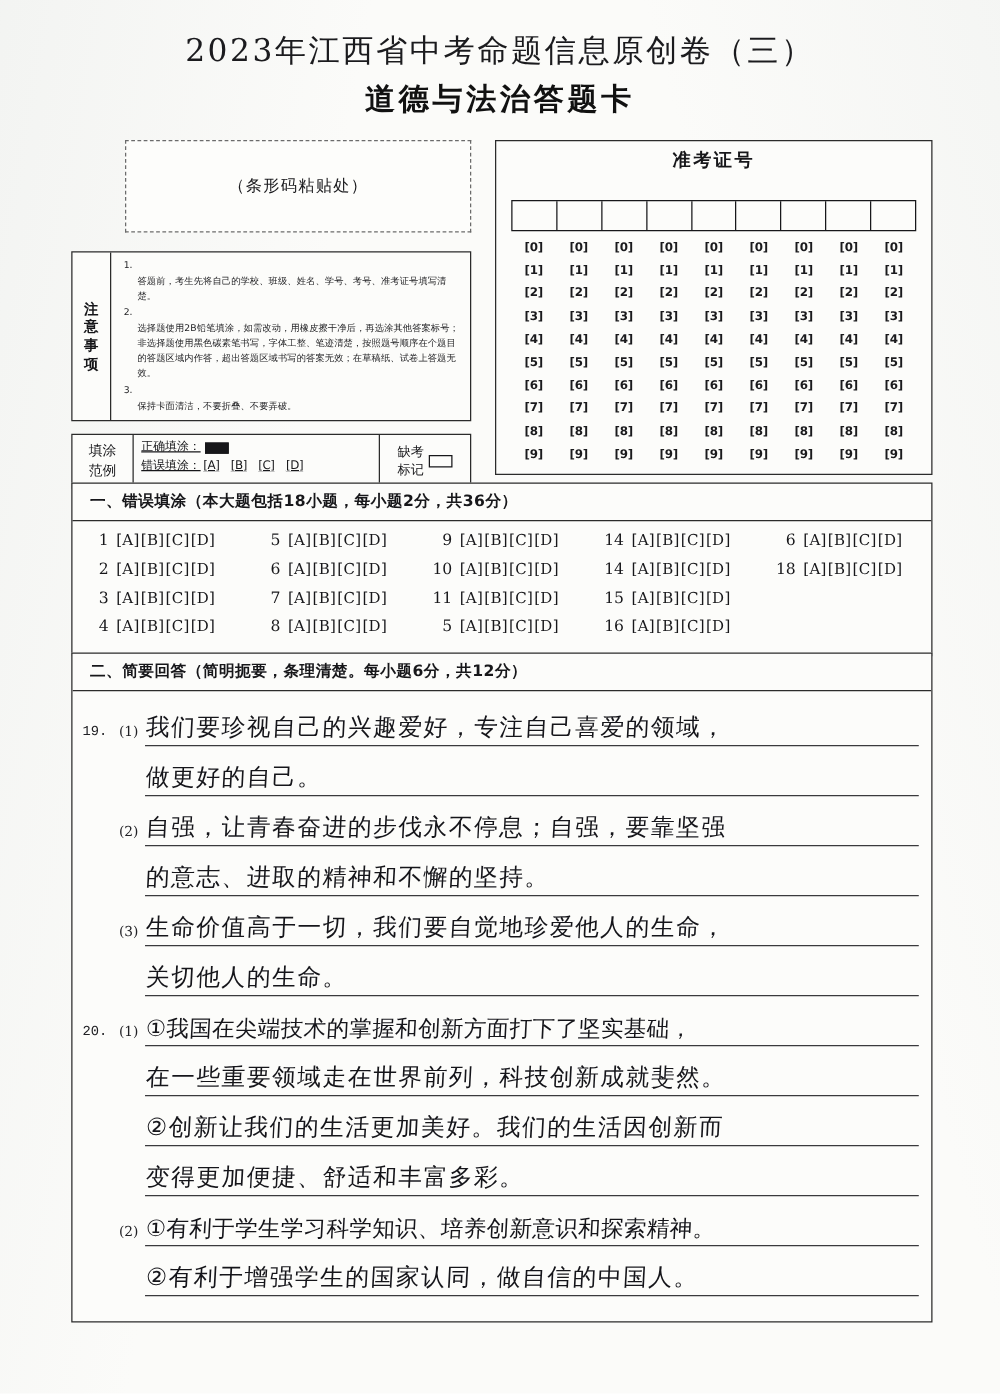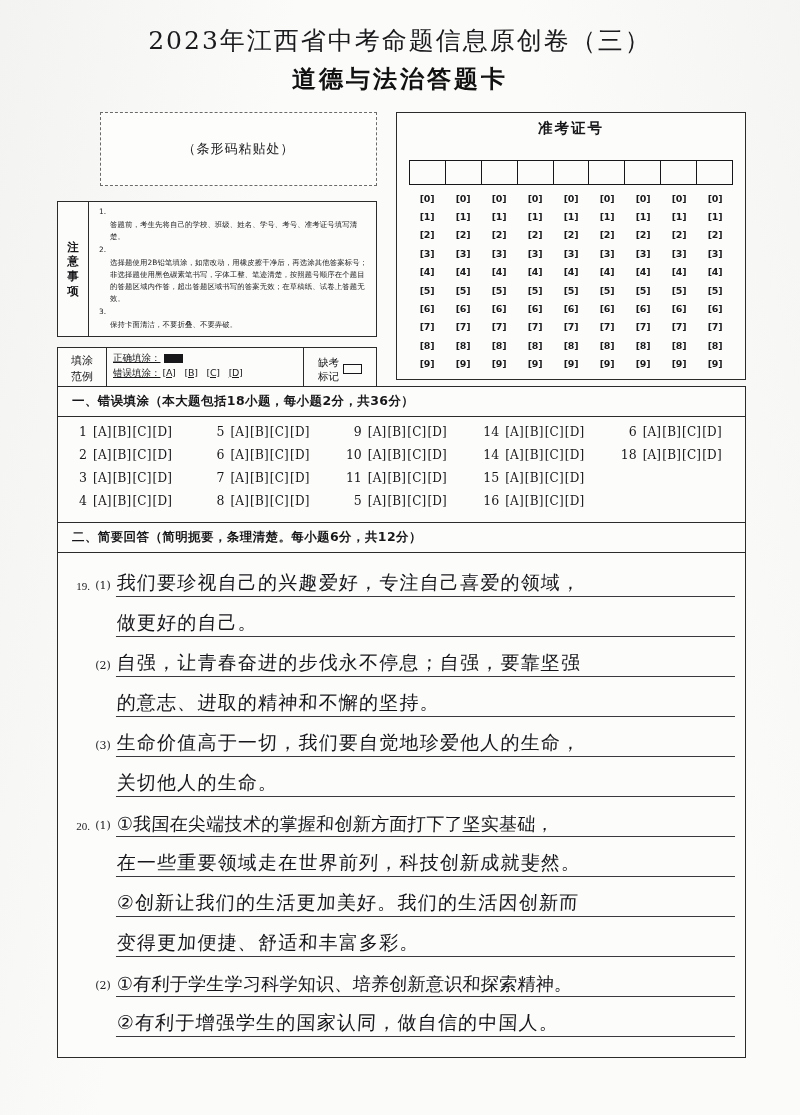--- a/index.html
+++ b/index.html
@@ -268,24 +268,23 @@
   .ans-line {
     position: relative;
     display: flex;
     align-items: flex-end;
     height: 40px;
     padding: 0 10px 0 8px;
   }
   .ans-qno {
     width: 24px;
     flex: none;
-    font-family: Liberation Serif, serif;
+    font-family: Liberation Mono, monospace;
     font-size: 11px;
     padding-bottom: 5px;
-    text-align: right;
     color: #202024;
   }
   .ans-sub {
     width: 26px;
     flex: none;
     font-family: "DejaVu Serif", "Liberation Serif", serif;
     font-size: 11px;
     padding-bottom: 5px;
     text-align: center;
     color: #202024;

